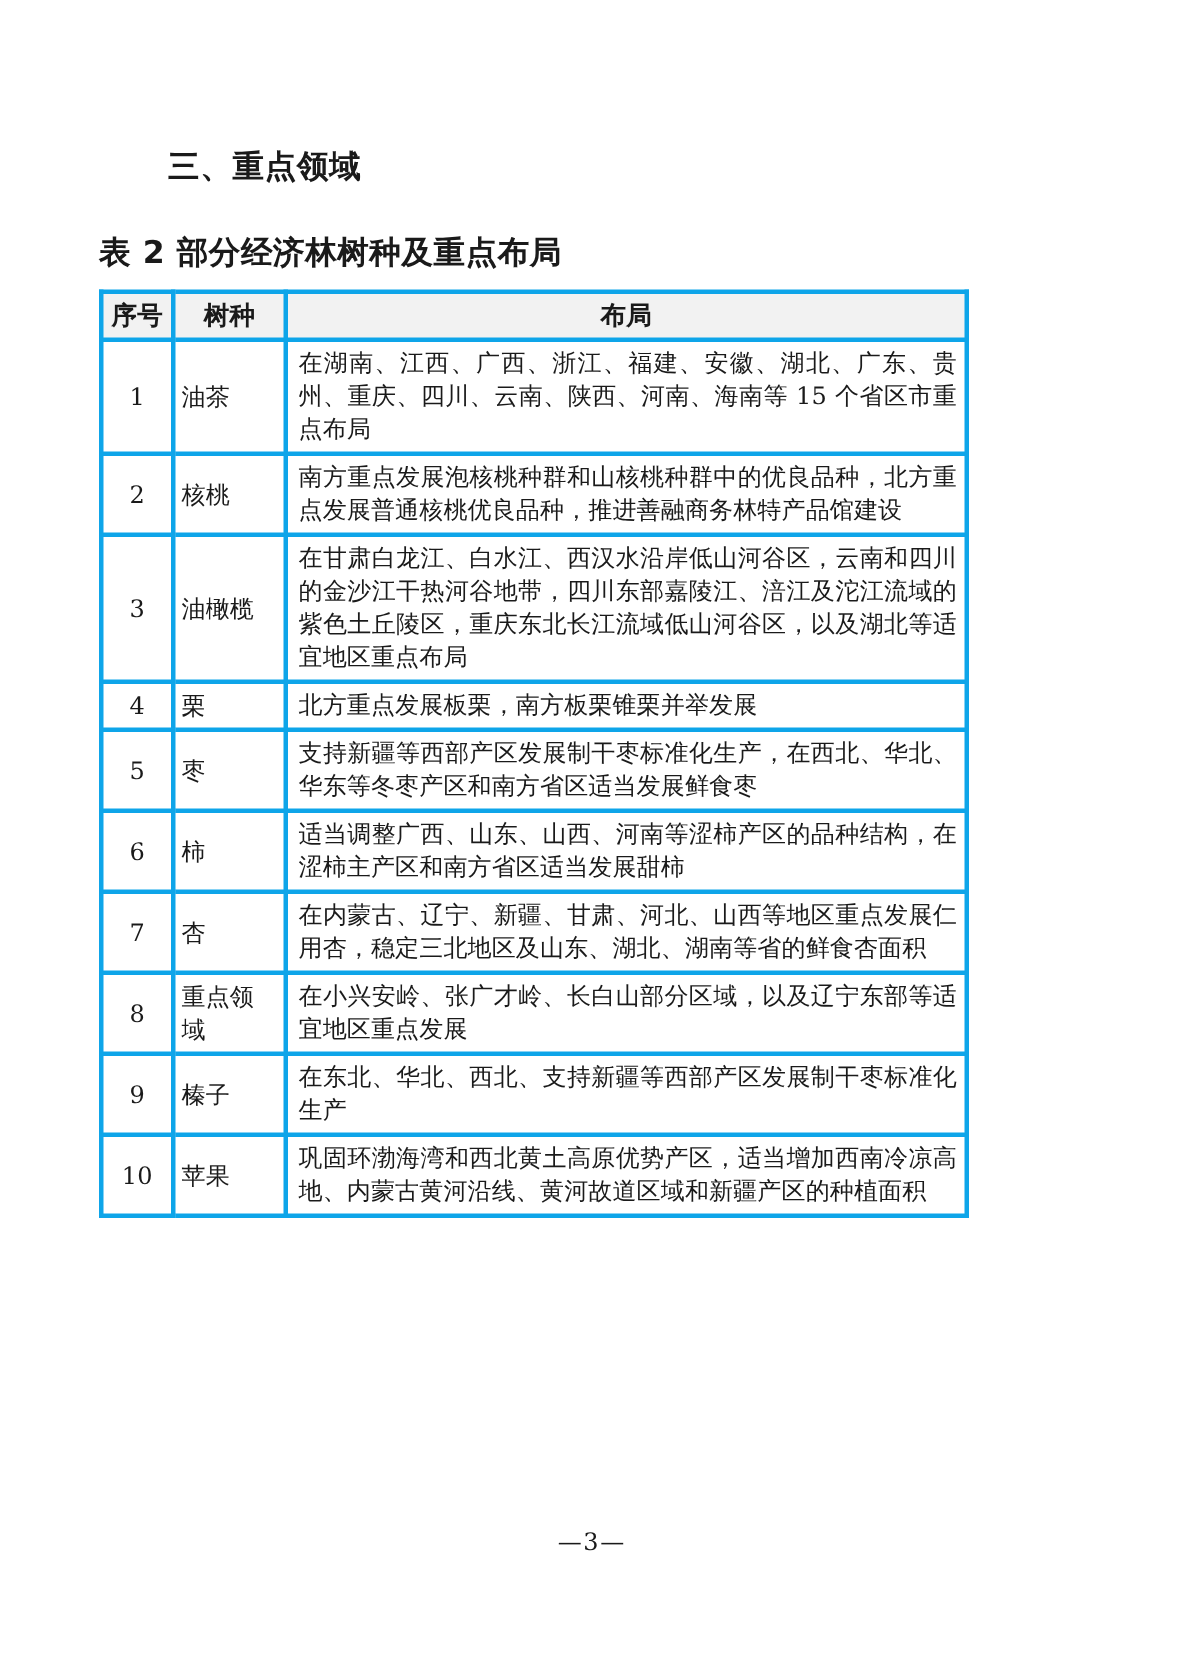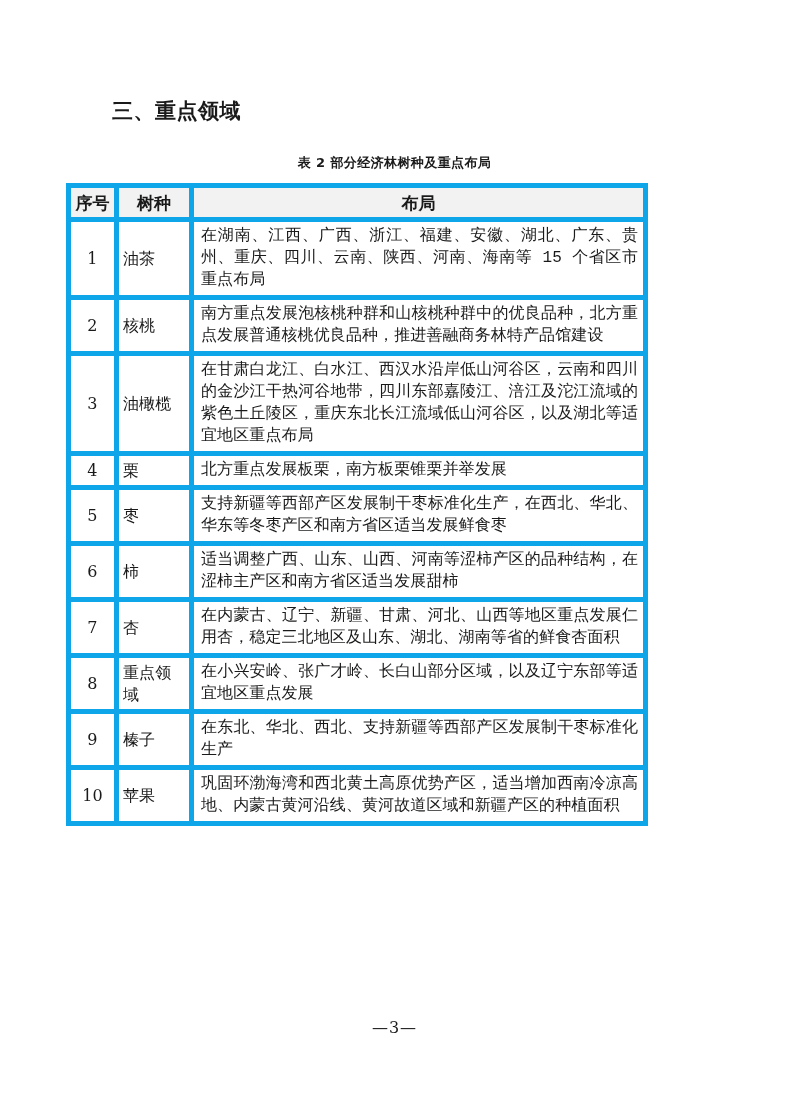--- a/index.html
+++ b/index.html
@@ -52,37 +52,36 @@
     text-align: justify;
     text-justify: inter-ideograph;
     text-indent: 44px;
     letter-spacing: 0.2px;
     word-break: break-all;
   }
 
   .table-title {
     font-family: "DejaVu Sans", "Liberation Sans", sans-serif;
     font-weight: bold;
-    font-size: 13px;
-    text-align: center;
+    font-size: 21px;
     margin: 0;
     padding-top: 28px;
     padding-bottom: 11px;
     letter-spacing: 0.4px;
   }
 
   table.layout-table {
     width: 577px;
     border-collapse: collapse;
     table-layout: fixed;
     margin: 0;
   }
   table.layout-table th,
   table.layout-table td {
-    border: 5px solid #0ea5e9;
+    border: 3px solid #0ea5e9;
     vertical-align: middle;
     font-size: 16px;
     line-height: 22px;
     letter-spacing: 0.1px;
   }
   table.layout-table th {
     background: #f2f2f2;
     font-family: "DejaVu Sans", "Liberation Sans", sans-serif;
     font-weight: bold;
     font-size: 17px;
@@ -98,21 +97,20 @@
     text-align: left;
     padding: 3px 4px;
     word-break: break-all;
   }
   td.col-layout {
     text-align: left;
     padding: 3px 5px 4px 7px;
     word-break: break-all;
     text-align: justify;
     text-justify: inter-ideograph;
-    font-family: Liberation Mono, monospace;
   }
 
   .col-w-idx { width: 48px; }
   .col-w-tree { width: 75px; }
   .col-w-layout { width: 454px; }
 
   .footer {
     position: absolute;
     left: 0;
     top: 1018px;

